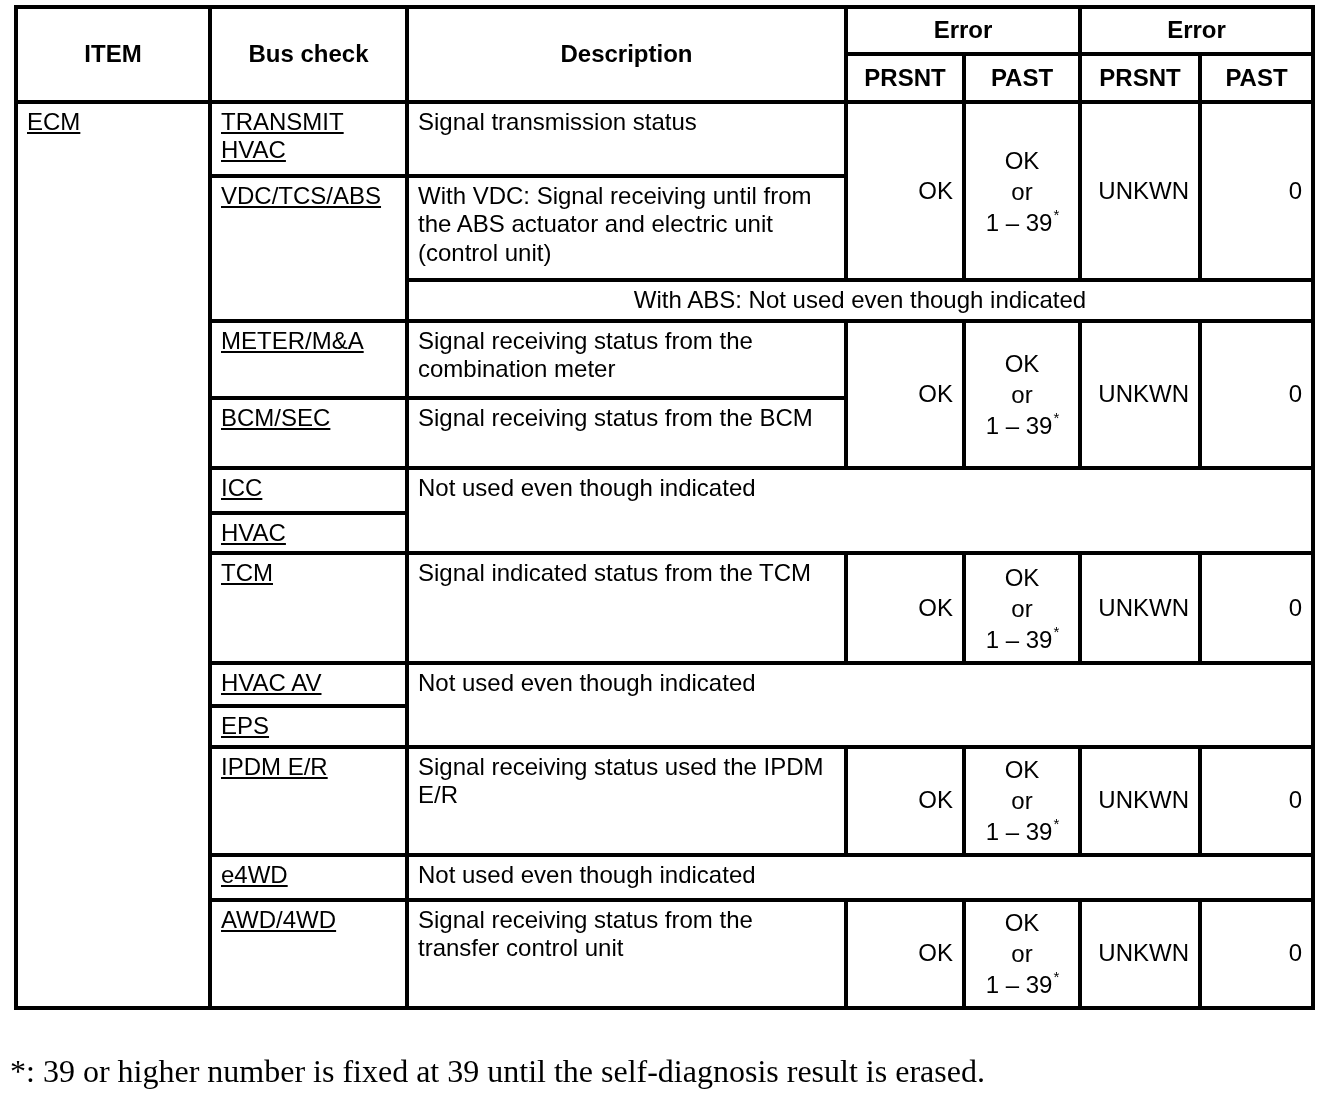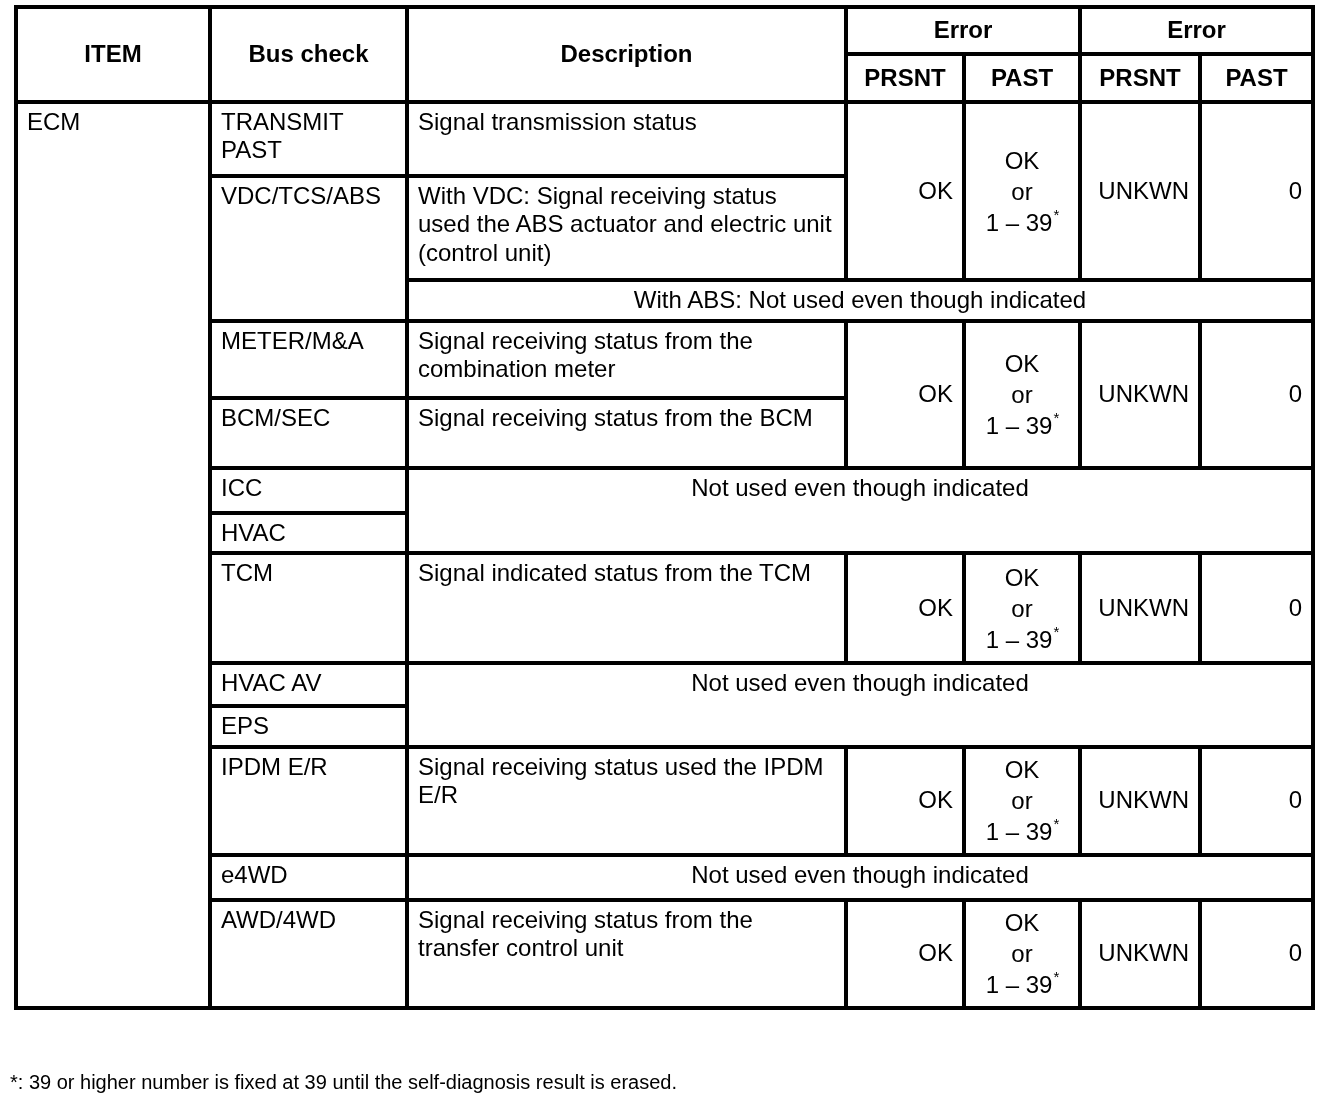--- a/index.html
+++ b/index.html
@@ -35,32 +35,32 @@
   }
   th.corner {
     vertical-align: top;
     padding-top: 10px;
   }
   
   td.label {
     text-align: left;
     vertical-align: top;
     padding-top: 6px;
+    text-decoration: underline;
   }
   td.desc {
     text-align: left;
     vertical-align: top;
     padding-top: 6px;
   }
   td.val {
     text-align: right;
     vertical-align: middle;
   }
   td.note {
-    text-align: center;
     vertical-align: top;
     padding-top: 6px;
   }
   td.note-left {
     text-align: center;
     vertical-align: top;
     padding-top: 4px;
   }
   .vstack {
     display: flex;
@@ -69,23 +69,24 @@
     line-height: 31px;
   }
   sup.fnm {
     font-size: 15px;
     line-height: 0;
     position: relative;
     top: -2px;
     left: 1px;
   }
   .footnote {
-    margin: 60px 0 0 -4px;
-    font-size: 20px;
+    margin: 42px 0 0 -4px;
+    font-size: 32px;
     line-height: 1.2;
+    font-family: Liberation Serif, serif;
   }
 </style>
 </head>
 <body>
 
 <div class="page">
   <table class="buscheck">
     <colgroup>
       <col style="width:194px">
       <col style="width:197px">
@@ -107,36 +108,36 @@
         <th>PRSNT</th>
         <th>PAST</th>
         <th>PRSNT</th>
         <th>PAST</th>
       </tr>
     </thead>
     <tbody>
 
       <tr style="height:74px">
         <td rowspan="13" class="label">ECM</td>
-        <td class="label">TRANSMIT PAST</td>
+        <td class="label">TRANSMIT HVAC</td>
         <td class="desc">Signal transmission status</td>
         <td rowspan="2" class="val">OK</td>
         <td rowspan="2" class="val">
           <div class="vstack">
             <span>OK</span>
             <span>or</span>
             <span><span>1 – 39</span><sup class="fnm">*</sup></span>
           </div>
         </td>
         <td rowspan="2" class="val">UNKWN</td>
         <td rowspan="2" class="val">0</td>
       </tr>
       <tr style="height:104px">
         <td rowspan="2" class="label">VDC/TCS/ABS</td>
-        <td class="desc">With VDC: Signal receiving status used the ABS actuator and electric unit (control unit)</td>
+        <td class="desc">With VDC: Signal receiving until from the ABS actuator and electric unit (control unit)</td>
       </tr>
       <tr style="height:41px">
         <td colspan="5" class="note-left">With ABS: Not used even though indicated</td>
       </tr>
 
       <tr style="height:77px">
         <td class="label">METER/M&amp;A</td>
         <td class="desc">Signal receiving status from the combination meter</td>
         <td rowspan="2" class="val">OK</td>
         <td rowspan="2" class="val">

